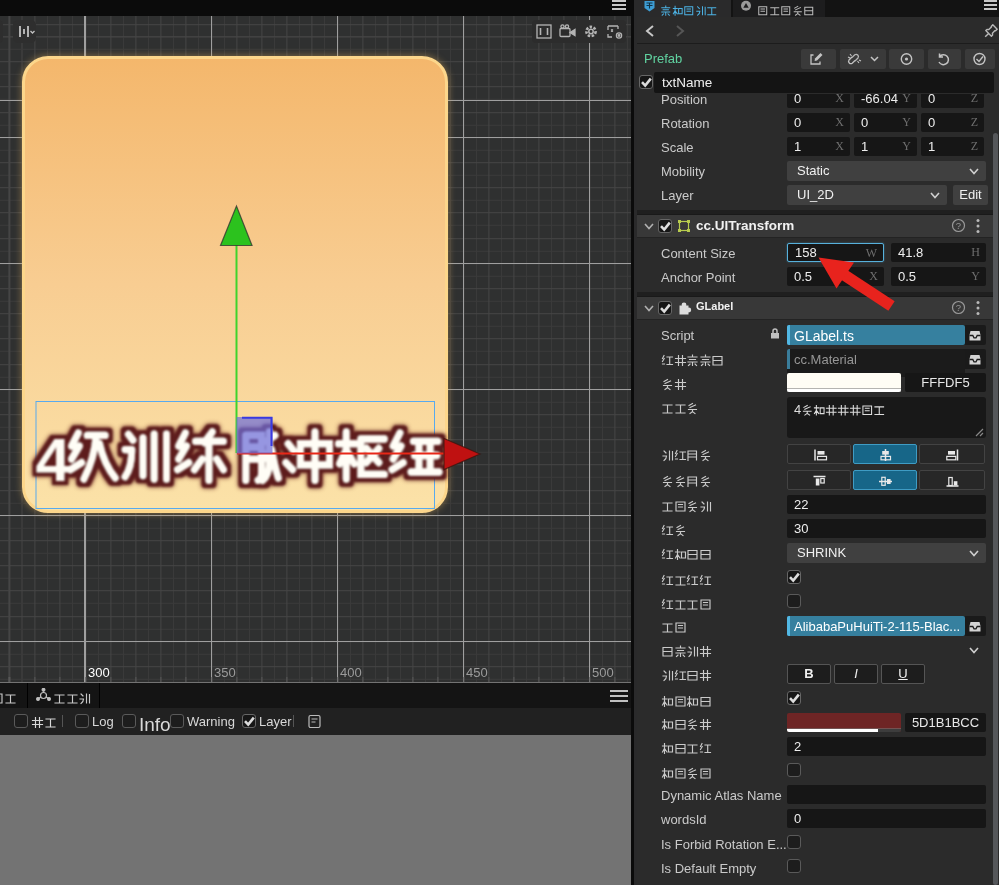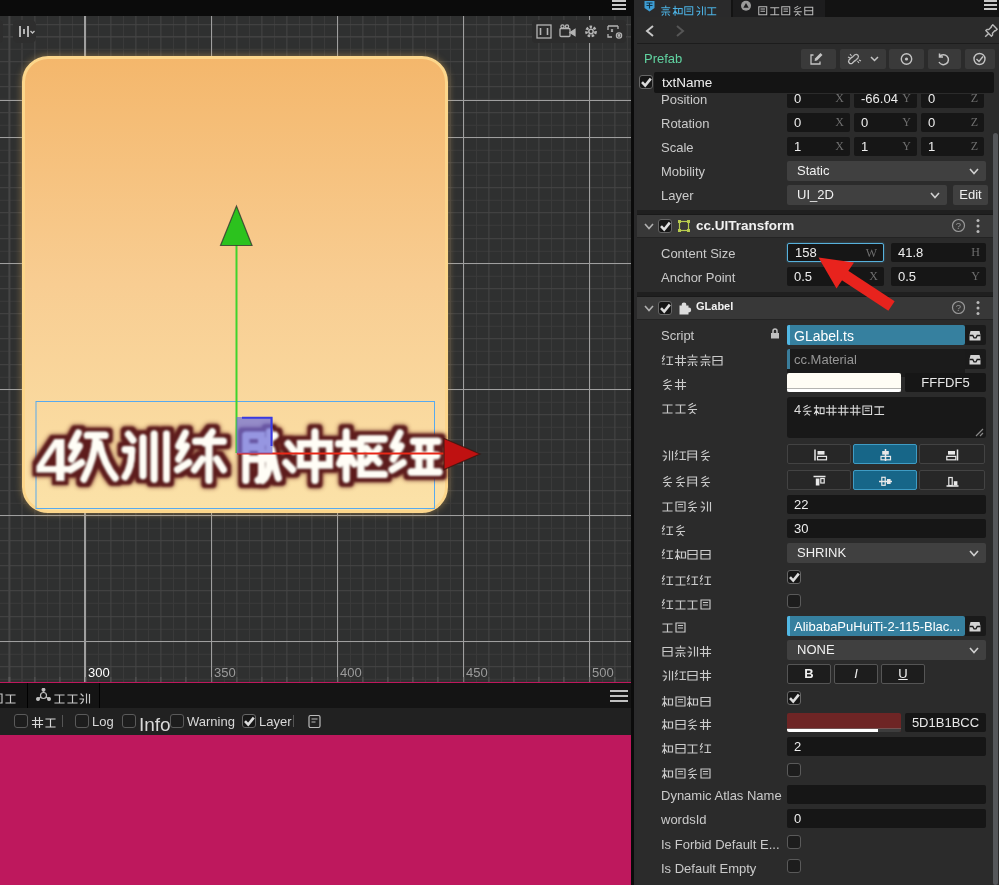--- a/index.html
+++ b/index.html
@@ -105,21 +105,21 @@
         </g>
       </g>
     </g>
 <line x1="236.5" y1="245" x2="236.5" y2="453" stroke="#3ed32c" stroke-width="2"></line>
 <path d="M236.5,206 L220.5,245.5 H252 Z" fill="#2cc21e" stroke="rgba(45,45,45,.75)" stroke-width="1.2"></path>
 <line x1="237" y1="453.5" x2="445" y2="453.5" stroke="#e82717" stroke-width="2"></line>
 <path d="M480,454 L444,438.5 V469.5 Z" fill="#bf1111" stroke="rgba(60,20,15,.75)" stroke-width="1.2"></path>
 <rect x="236.5" y="417" width="36" height="36.5" fill="rgba(110,110,216,0.72)"></rect>
 <path d="M242,417.8 H271.5 V446" stroke="#3939e0" stroke-width="2" fill="none"></path>
 </svg>
-<div class="a" style="left:0;top:682px;width:631px;height:203px;background:#be185d">
+<div class="a" style="left:0;top:682px;width:631px;height:203px;background:#737373">
 <div class="a" style="left:0;top:1px;width:631px;height:25px;background:#141414"></div>
 <div class="a" style="left:0;top:26px;width:631px;height:27px;background:#212121"></div>
 <div class="a" style="left:-9px;top:7px;width:40px;overflow:hidden"><svg class="cj" width="13" height="13" viewBox="0 0 13 13" style="vertical-align:-2px;margin-right:-0.5px">
         <path d="M2,2 V11 M2,2 H11 V11 M4.5,4.5 H8.5 M4.5,7 H8.5 M2,11 H11" fill="none" stroke="#c8c8c8" stroke-width="1.15" stroke-linecap="square"></path>
       </svg><svg class="cj" width="13" height="13" viewBox="0 0 13 13" style="vertical-align:-2px;margin-right:-0.5px">
         <path d="M2,3 H11 M6.5,3 V11 M2,11 H11" fill="none" stroke="#c8c8c8" stroke-width="1.15" stroke-linecap="square"></path>
       </svg></div>
 <div class="a" style="left:27px;top:1px;width:1px;height:25px;background:#000"></div>
 <div class="a" style="left:99px;top:1px;width:1px;height:25px;background:#000"></div>
 <svg class="a" style="left:36px;top:6px" width="15" height="15">
@@ -552,21 +552,20 @@
     </svg>
     <div class="a" style="left:24px;top:548px"><svg class="cj" width="13" height="13" viewBox="0 0 13 13" style="vertical-align:-2px;margin-right:-0.5px">
         <path d="M2,2.5 H11 V11 H2 Z M2,6.5 H11" fill="none" stroke="#cacaca" stroke-width="1.15" stroke-linecap="square"></path>
       </svg><svg class="cj" width="13" height="13" viewBox="0 0 13 13" style="vertical-align:-2px;margin-right:-0.5px">
         <path d="M6.5,1 V3 M2,3 H11 M3.5,5.5 H9.5 M2,8 H11 M4,10 L2.5,11.5 M6.5,8 V11.5 M9,10 L10.5,11.5" fill="none" stroke="#cacaca" stroke-width="1.15" stroke-linecap="square"></path>
       </svg><svg class="cj" width="13" height="13" viewBox="0 0 13 13" style="vertical-align:-2px;margin-right:-0.5px">
         <path d="M3,2 L5,4 M2,7 H5.5 M5.5,7 C5.5,9.5 4.5,10.5 3,11.5 M8.5,2 V11 M11.5,2.5 V11" fill="none" stroke="#cacaca" stroke-width="1.15" stroke-linecap="square"></path>
       </svg><svg class="cj" width="13" height="13" viewBox="0 0 13 13" style="vertical-align:-2px;margin-right:-0.5px">
         <path d="M1.5,4.5 H11.5 M1.5,8.5 H11.5 M4.5,1.5 V11.5 M8.5,1.5 V11.5" fill="none" stroke="#cacaca" stroke-width="1.15" stroke-linecap="square"></path>
       </svg></div>
-    <div class="dd" style="left:150px;top:546px;width:199px;height:20px">NONE</div>
     <svg class="a" style="left:331px;top:550px" width="12" height="12">
       <path d="M2,4 L6,8.5 L10,4" stroke="#cfcfcf" stroke-width="1.6" fill="none"></path>
     </svg>
     <div class="a" style="left:24px;top:572px"><svg class="cj" width="13" height="13" viewBox="0 0 13 13" style="vertical-align:-2px;margin-right:-0.5px">
         <path d="M3,2 L5,4 M2,7 H5.5 M5.5,7 C5.5,9.5 4.5,10.5 3,11.5 M8.5,2 V11 M11.5,2.5 V11" fill="none" stroke="#cacaca" stroke-width="1.15" stroke-linecap="square"></path>
       </svg><svg class="cj" width="13" height="13" viewBox="0 0 13 13" style="vertical-align:-2px;margin-right:-0.5px">
         <path d="M3,1.5 L1.5,4.5 M3.2,4.5 L1.5,7.5 M1.5,10 H3.5 M6,3 H11.5 M8.7,3 V10.5 M6,10.5 H11.5" fill="none" stroke="#cacaca" stroke-width="1.15" stroke-linecap="square"></path>
       </svg><svg class="cj" width="13" height="13" viewBox="0 0 13 13" style="vertical-align:-2px;margin-right:-0.5px">
         <path d="M2,2.5 H11 V11 H2 Z M2,6.5 H11" fill="none" stroke="#cacaca" stroke-width="1.15" stroke-linecap="square"></path>
       </svg><svg class="cj" width="13" height="13" viewBox="0 0 13 13" style="vertical-align:-2px;margin-right:-0.5px">
@@ -620,21 +619,21 @@
       </svg><svg class="cj" width="13" height="13" viewBox="0 0 13 13" style="vertical-align:-2px;margin-right:-0.5px">
         <path d="M6.5,1.5 L3,3.5 M9.5,3 L4,5.5 M2.5,7.5 H10.5 M6.5,7.5 V10 M4,11.5 L6,10 M9,11.5 L7,10" fill="none" stroke="#cacaca" stroke-width="1.15" stroke-linecap="square"></path>
       </svg><svg class="cj" width="13" height="13" viewBox="0 0 13 13" style="vertical-align:-2px;margin-right:-0.5px">
         <path d="M2,2 V11 M2,2 H11 V11 M4.5,4.5 H8.5 M4.5,7 H8.5 M2,11 H11" fill="none" stroke="#cacaca" stroke-width="1.15" stroke-linecap="square"></path>
       </svg></div>
     <div class="cbu" style="left:150px;top:669px"></div>
     <div class="lbl" style="left:24px;top:694px;color:#cacaca">Dynamic Atlas Name</div>
     <div class="fld" style="left:150px;top:691px;width:199px;height:19px"></div>
     <div class="lbl" style="left:24px;top:718px;color:#cacaca">wordsId</div>
     <div class="fld" style="left:150px;top:715px;width:199px;height:19px">0</div>
-    <div class="lbl" style="left:24px;top:743px;color:#cacaca">Is Forbid Default E...</div>
+    <div class="lbl" style="left:24px;top:743px;color:#cacaca">Is Forbid Rotation E...</div>
     <div class="cbu" style="left:150px;top:741px"></div>
     <div class="lbl" style="left:24px;top:767px;color:#cacaca">Is Default Empty</div>
     <div class="cbu" style="left:150px;top:765px"></div>
   </div>
 <div class="a" style="left:993px;top:133px;width:5px;height:752px;background:#55575a;border-radius:3px"></div>
 <svg class="a" style="left:0;top:0;pointer-events:none;z-index:60" width="999" height="885">
 <line x1="842" y1="273.5" x2="891.5" y2="306" stroke="#e8231d" stroke-width="11.5"></line>
 <path d="M818.5,257.5 L854,262.5 L836.5,288.5 Z" fill="#e8231d"></path>
 </svg>
 </body></html>

